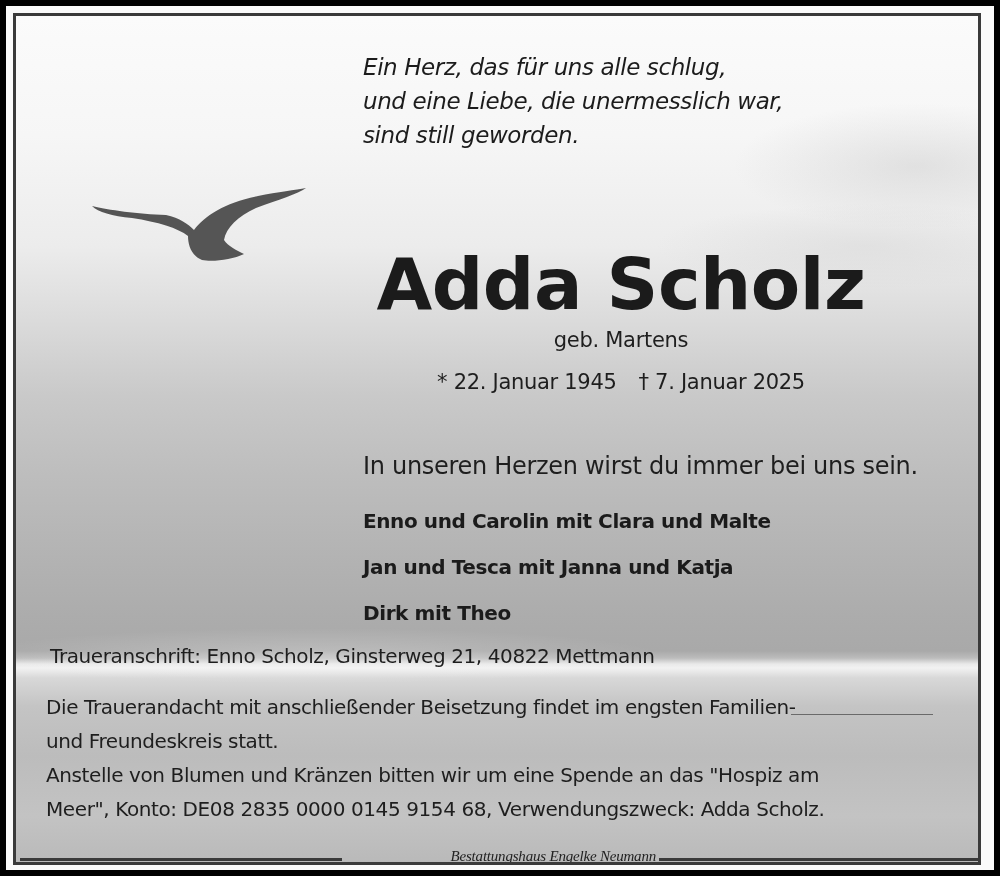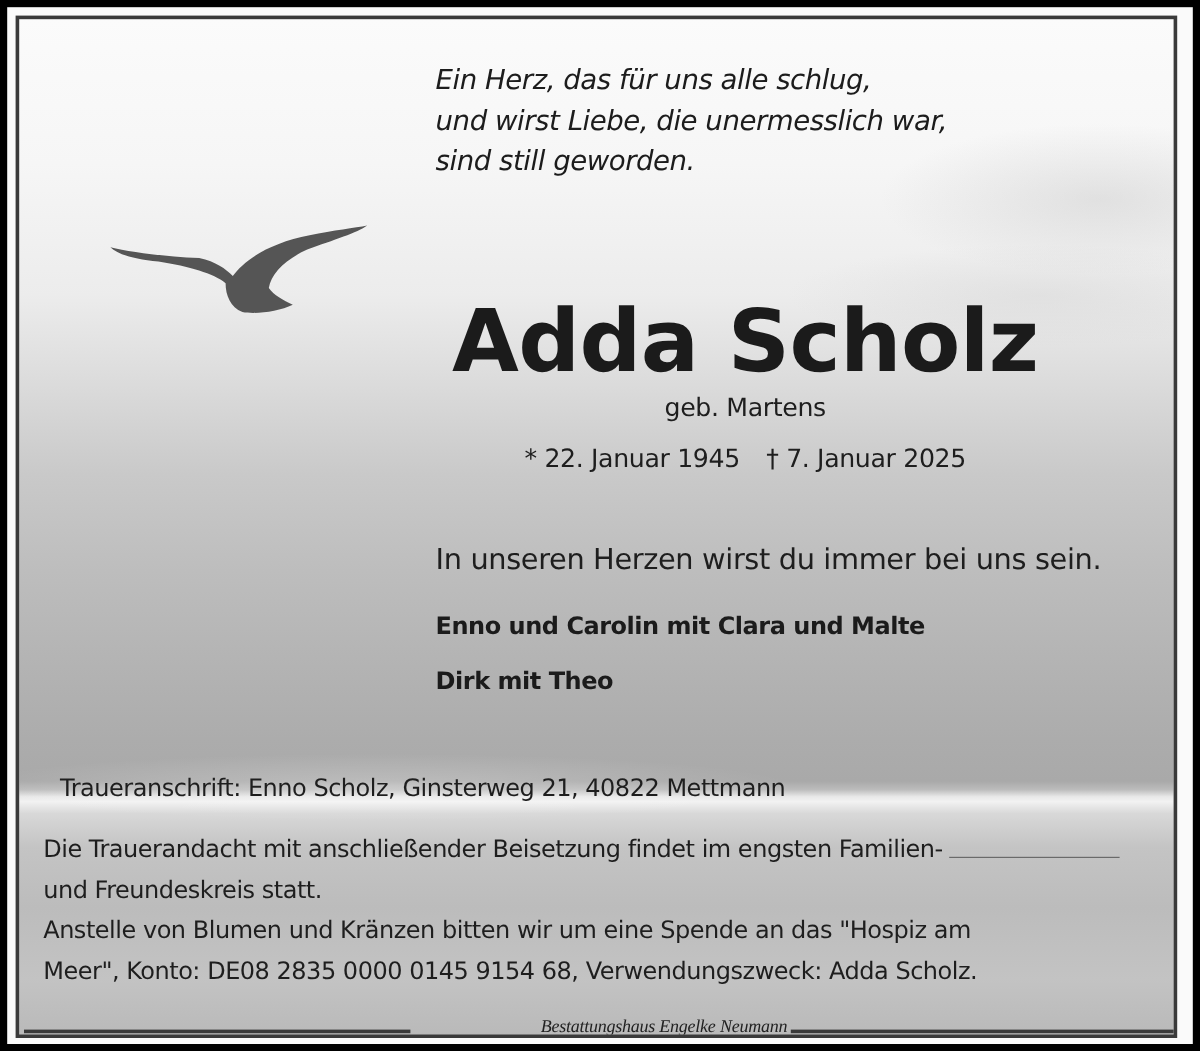--- a/index.html
+++ b/index.html
@@ -52,21 +52,21 @@
       left: 347px; top: 436px; font-size: 24px; line-height: 28px; color: #1e1e1e; letter-spacing: -0.3px; white-space: nowrap;
     }
     .family {
       left: 347px; top: 476px; font-weight: bold; font-size: 20px; line-height: 34px; color: #1b1b1b; letter-spacing: -0.4px;
     }
     .family div { white-space: nowrap; margin-top: 12px; }
     .address {
       left: 34px; top: 626px; font-size: 20px; line-height: 28px; color: #1e1e1e; letter-spacing: -0.4px; white-space: nowrap;
     }
     .para {
-      left: 20px; font-size: 20px; line-height: 34px; color: #1e1e1e; letter-spacing: -0.4px;
+      left: 30px; font-size: 20px; line-height: 34px; color: #1e1e1e; letter-spacing: -0.4px;
     }
     .para div { white-space: nowrap; }
     .para1 { top: 674px; }
     .para2 { top: 742px; }
     .hairline {
       left: 775px; top: 698px; width: 142px; height: 1px; background: #6a6a6a;
     }
     .footer-line {
       top: 842px; height: 3px; background: #3a3a3a;
     }
@@ -86,34 +86,35 @@
 
 <div class="frame">
   <div class="haze"></div>
 
   <svg class="abs gull" viewBox="0 0 230 90" xmlns="http://www.w3.org/2000/svg">
     <path d="M4 26 C 20 30, 50 34, 78 35 C 92 38, 100 44, 106 50 C 116 36, 138 22, 170 16 C 190 12, 208 10, 218 8 C 210 14, 190 20, 168 28 C 150 36, 138 48, 136 60 C 140 66, 148 70, 156 74 C 144 80, 124 82, 114 80 C 104 76, 100 66, 100 56 C 90 48, 70 42, 44 38 C 24 36, 10 32, 4 26 Z" fill="#555555"></path>
   </svg>
 
   <div class="abs poem">
     <div>Ein Herz, das für uns alle schlug,</div>
-    <div>und wirst Liebe, die unermesslich war,</div>
+    <div>und eine Liebe, die unermesslich war,</div>
     <div>sind still geworden.</div>
   </div>
 
   <div class="abs name">Adda Scholz</div>
   <div class="abs maiden">geb. Martens</div>
   <div class="abs dates">
     <span>* 22. Januar 1945</span><span class="gap"></span><span>† 7. Januar 2025</span>
   </div>
 
   <div class="abs motto">In unseren Herzen wirst du immer bei uns sein.</div>
 
   <div class="abs family">
     <div>Enno und Carolin mit Clara und Malte</div>
+    <div>Jan und Tesca mit Janna und Katja</div>
     <div>Dirk mit Theo</div>
   </div>
 
   <div class="abs address">Traueranschrift: Enno Scholz, Ginsterweg 21, 40822 Mettmann</div>
 
   <div class="abs para para1">
     <div>Die Trauerandacht mit anschließender Beisetzung findet im engsten Familien-</div>
     <div>und Freundeskreis statt.</div>
   </div>
   <div class="abs hairline"></div>

